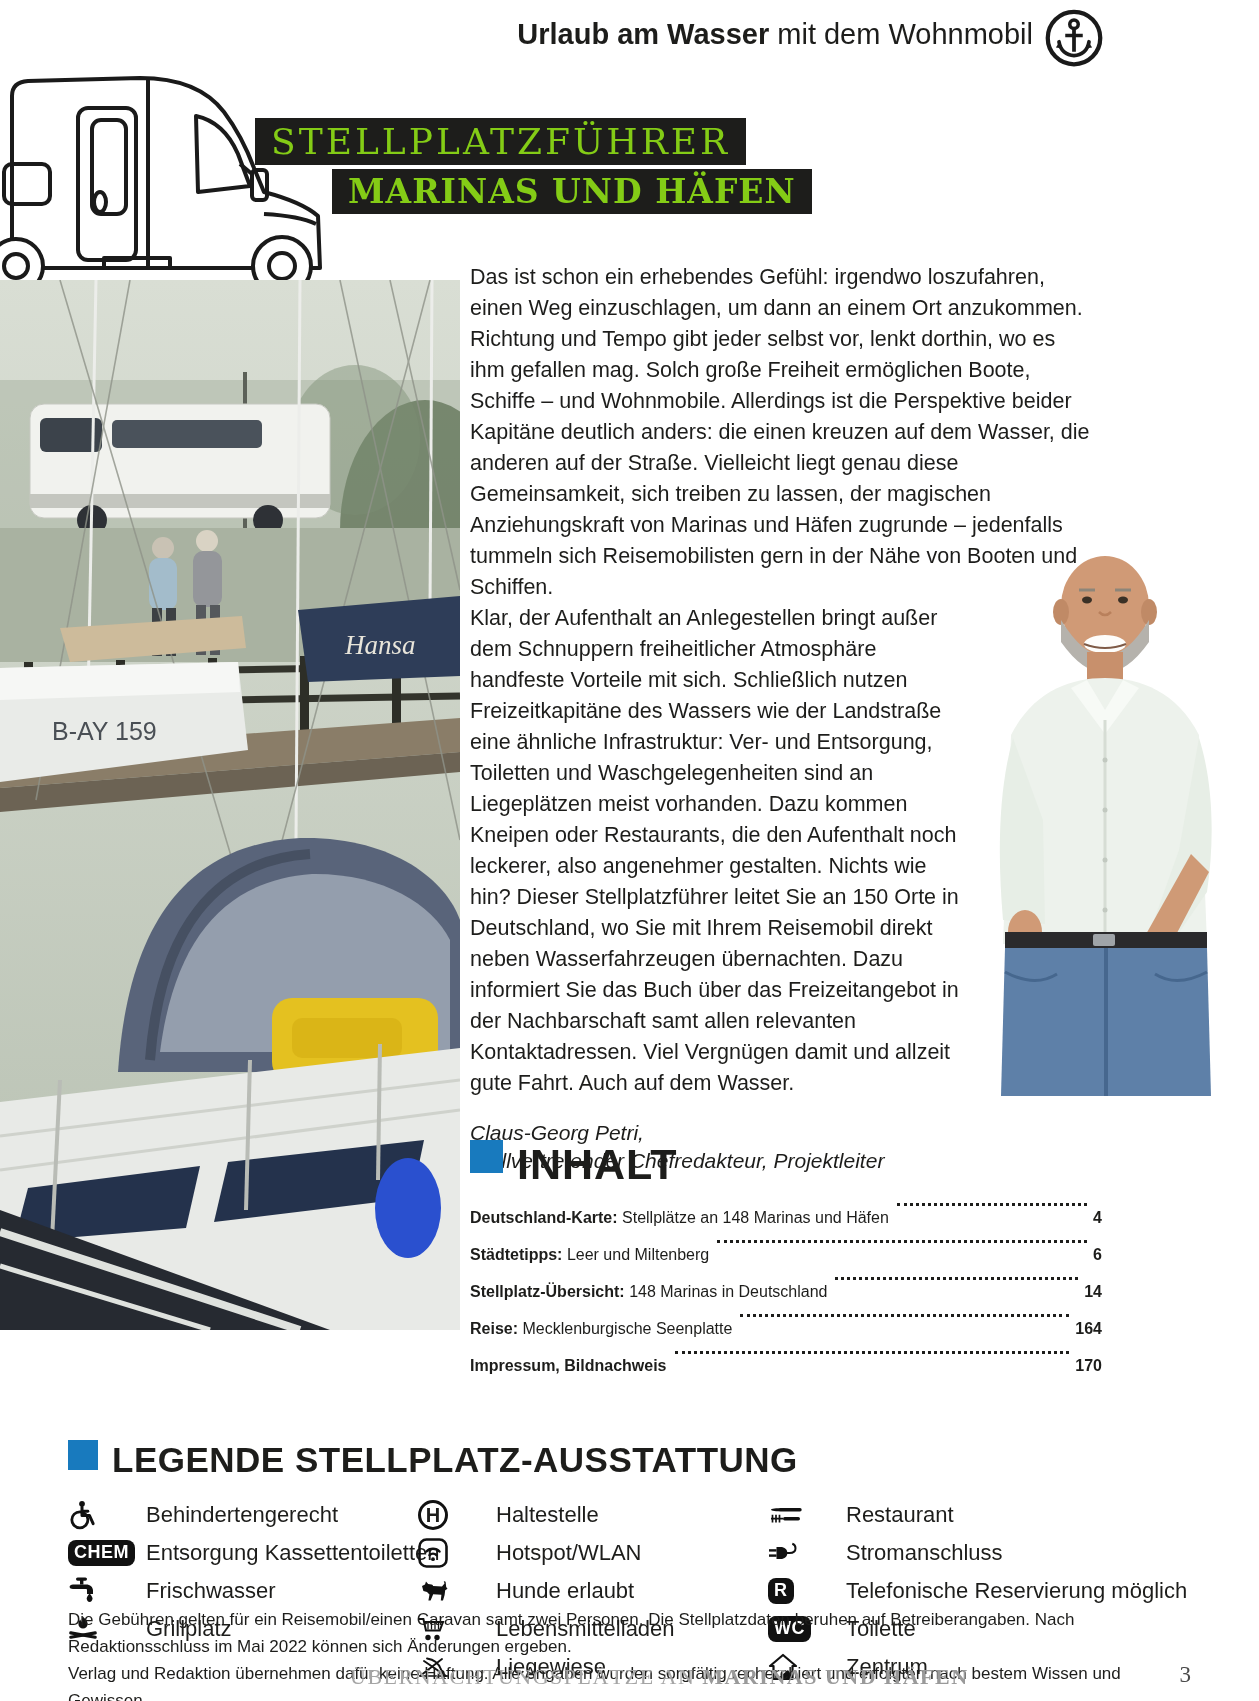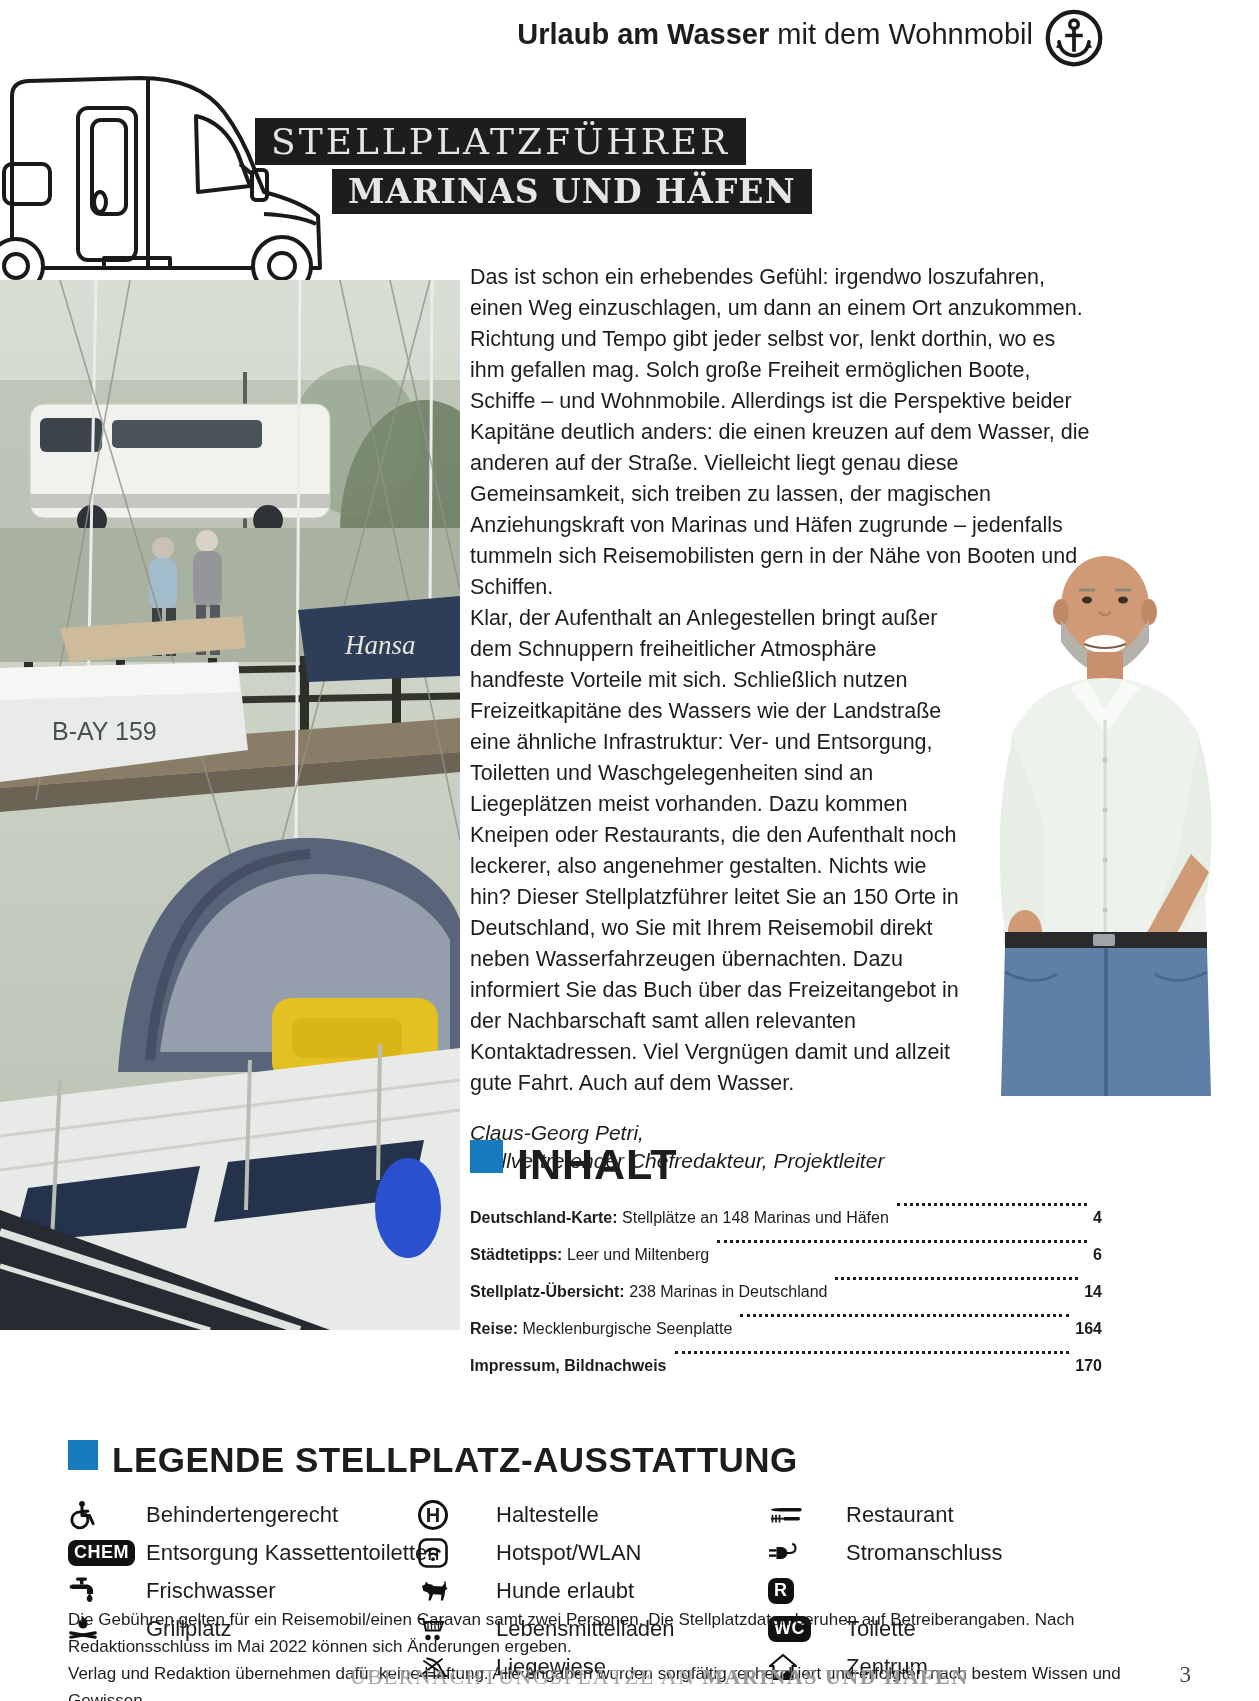--- a/index.html
+++ b/index.html
@@ -5,21 +5,21 @@
   html,body{margin:0;padding:0;background:#e8e8e8;}
   .page{position:relative;width:1259px;height:1701px;background:#ffffff;overflow:hidden;
         font-family:"Liberation Sans", sans-serif;color:#1d1d1b;margin:0 auto;}
 
   
   .top-title{position:absolute;top:18px;right:226px;font-size:29px;white-space:nowrap;}
   .top-title .b{font-weight:700;}
   .anchor-badge{position:absolute;top:8px;right:155px;width:60px;height:60px;}
 
   
-  .banner{position:absolute;background:#1d1d1b;color:#e5e5e5;display:flex;align-items:center;
+  .banner{position:absolute;background:#1d1d1b;color:#84cc16;display:flex;align-items:center;
           padding:0 16px;white-space:nowrap;}
   .banner1{left:255px;top:118px;height:47px;font-family:"DejaVu Serif",serif;
            font-size:36px;letter-spacing:3px;}
   .banner2{left:332px;top:169px;height:45px;font-family:"DejaVu Serif",serif;
            font-size:33px;font-weight:700;letter-spacing:1px;}
 
   .rv-art{position:absolute;left:0;top:52px;width:338px;height:240px;}
   .marina-photo{position:absolute;left:0;top:280px;width:460px;height:1050px;}
   .marina-photo svg{display:block;}
   .editor-photo{position:absolute;left:953px;top:520px;width:306px;height:576px;}
@@ -281,21 +281,21 @@
         <span class="toc-page">4</span>
       </div>
       <div class="toc-row">
         <span class="toc-bold">Städtetipps:</span>
           <span class="toc-reg"> Leer und Miltenberg</span>
         <span class="leader"></span>
         <span class="toc-page">6</span>
       </div>
       <div class="toc-row">
         <span class="toc-bold">Stellplatz-Übersicht:</span>
-          <span class="toc-reg"> 238 Marinas in Deutschland</span>
+          <span class="toc-reg"> 148 Marinas in Deutschland</span>
         <span class="leader"></span>
         <span class="toc-page">14</span>
       </div>
       <div class="toc-row">
         <span class="toc-bold">Reise:</span>
           <span class="toc-reg"> Mecklenburgische Seenplatte</span>
         <span class="leader"></span>
         <span class="toc-page">164</span>
       </div>
       <div class="toc-row">
@@ -426,20 +426,21 @@
               <path d="M8.5 6 h4 c4.2 0 6.8 2.4 6.8 6 s-2.6 6-6.8 6 h-4 z" fill="#111"></path>
               <path d="M19 12 h2.5 c4 0 6-1.6 6-4.8 0-2.2-1.3-3.8-3.2-4.4" fill="none" stroke="#111" stroke-width="2"></path>
             </svg>
           </span>
           <span class="llabel">Stromanschluss</span>
         </div>
         <div class="legend-item">
           <span class="licon">
               <span class="badge">R</span>
             </span>
+          <span class="llabel">Telefonische Reservierung möglich</span>
         </div>
         <div class="legend-item">
           <span class="licon">
               <span class="badge">WC</span>
             </span>
           <span class="llabel">Toilette</span>
         </div>
         <div class="legend-item">
           <span class="licon">
             <svg viewBox="0 0 30 28" width="30" height="28">

